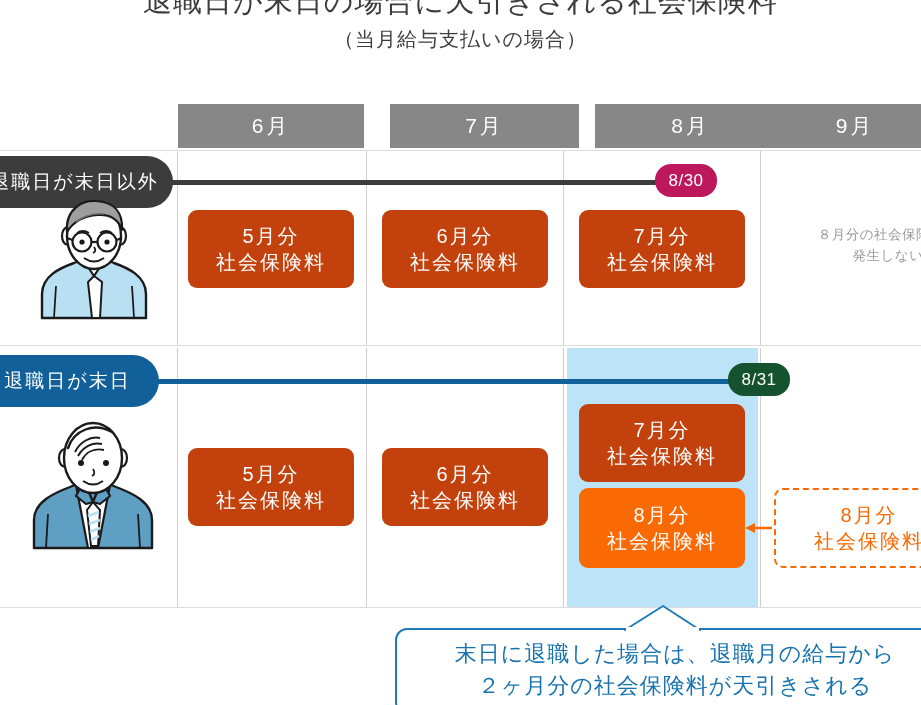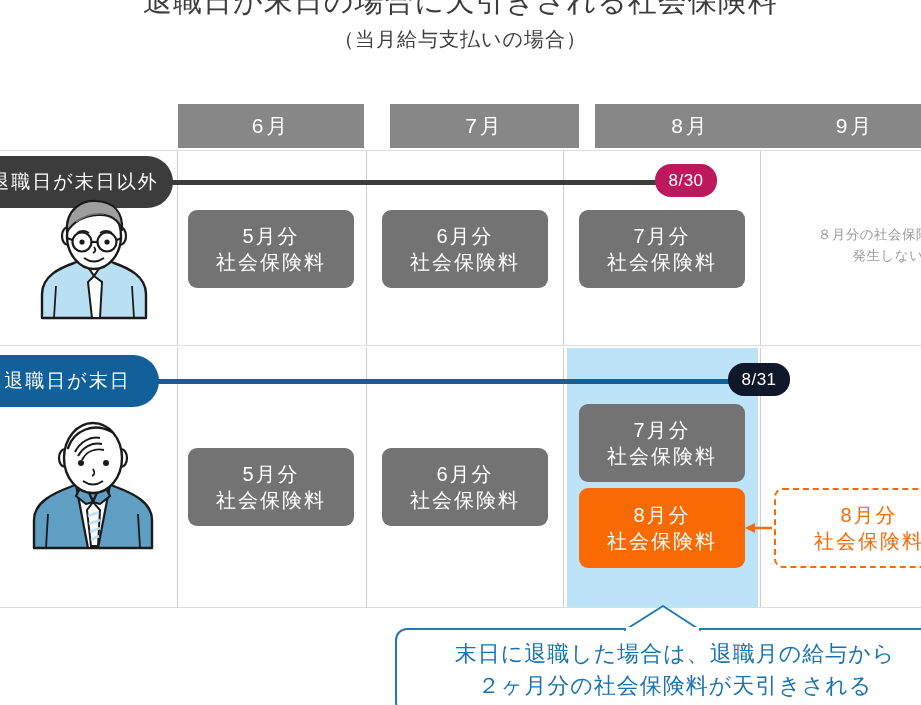--- a/index.html
+++ b/index.html
@@ -114,37 +114,37 @@
     color: #ffffff;
     font-size: 17px;
     letter-spacing: 0.5px;
     display: flex;
     align-items: center;
     justify-content: center;
     white-space: nowrap;
     font-family: "Liberation Sans", sans-serif;
   }
   .date-badge.dark { background: #be185d; }
-  .date-badge.blue { background: #0f172a; }
+  .date-badge.blue { background: #14532d; }
 
   
   .chip {
     position: absolute;
     border-radius: 9px;
     color: #ffffff;
     display: flex;
     flex-direction: column;
     align-items: center;
     justify-content: center;
     text-align: center;
     line-height: 1.30;
     font-size: 20px;
     letter-spacing: 2px;
   }
-  .chip.blue   { background: #737373; }
+  .chip.blue   { background: #c2410c; }
   .chip.orange { background: #f96a05; }
   .chip .l1 { display: block; }
   .chip .l2 { display: block; }
 
   
   .callout-dashed {
     position: absolute;
     border: 2.5px dashed #f96a05;
     border-radius: 9px;
     color: #f96a05;

